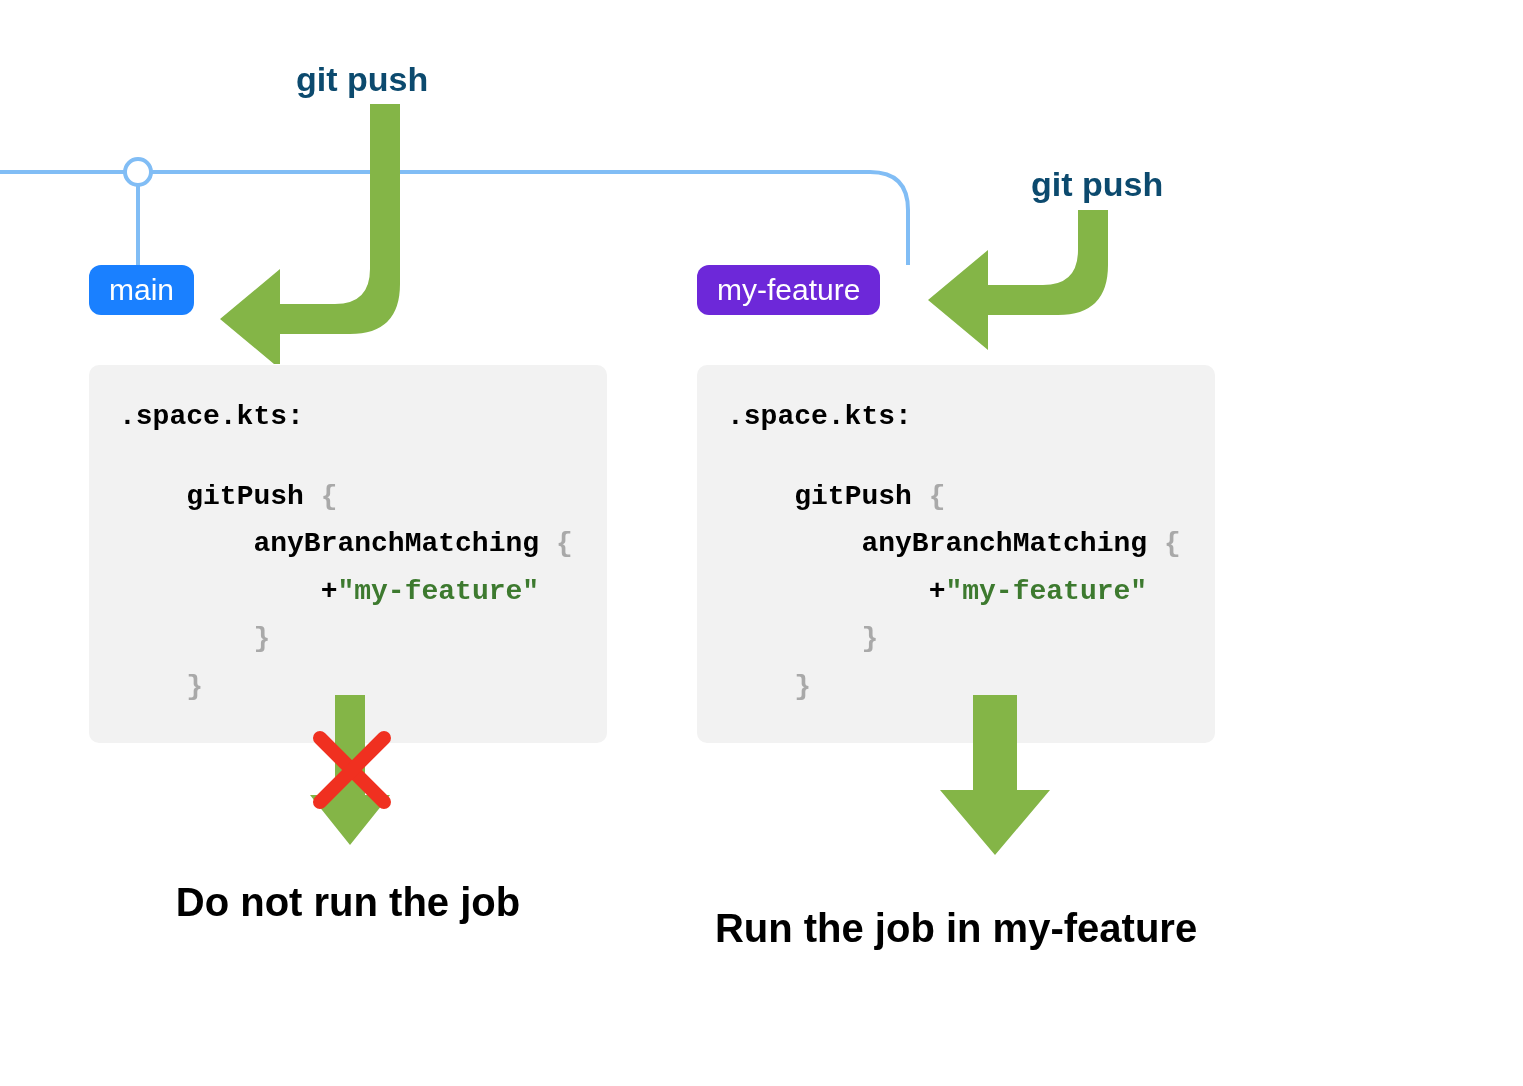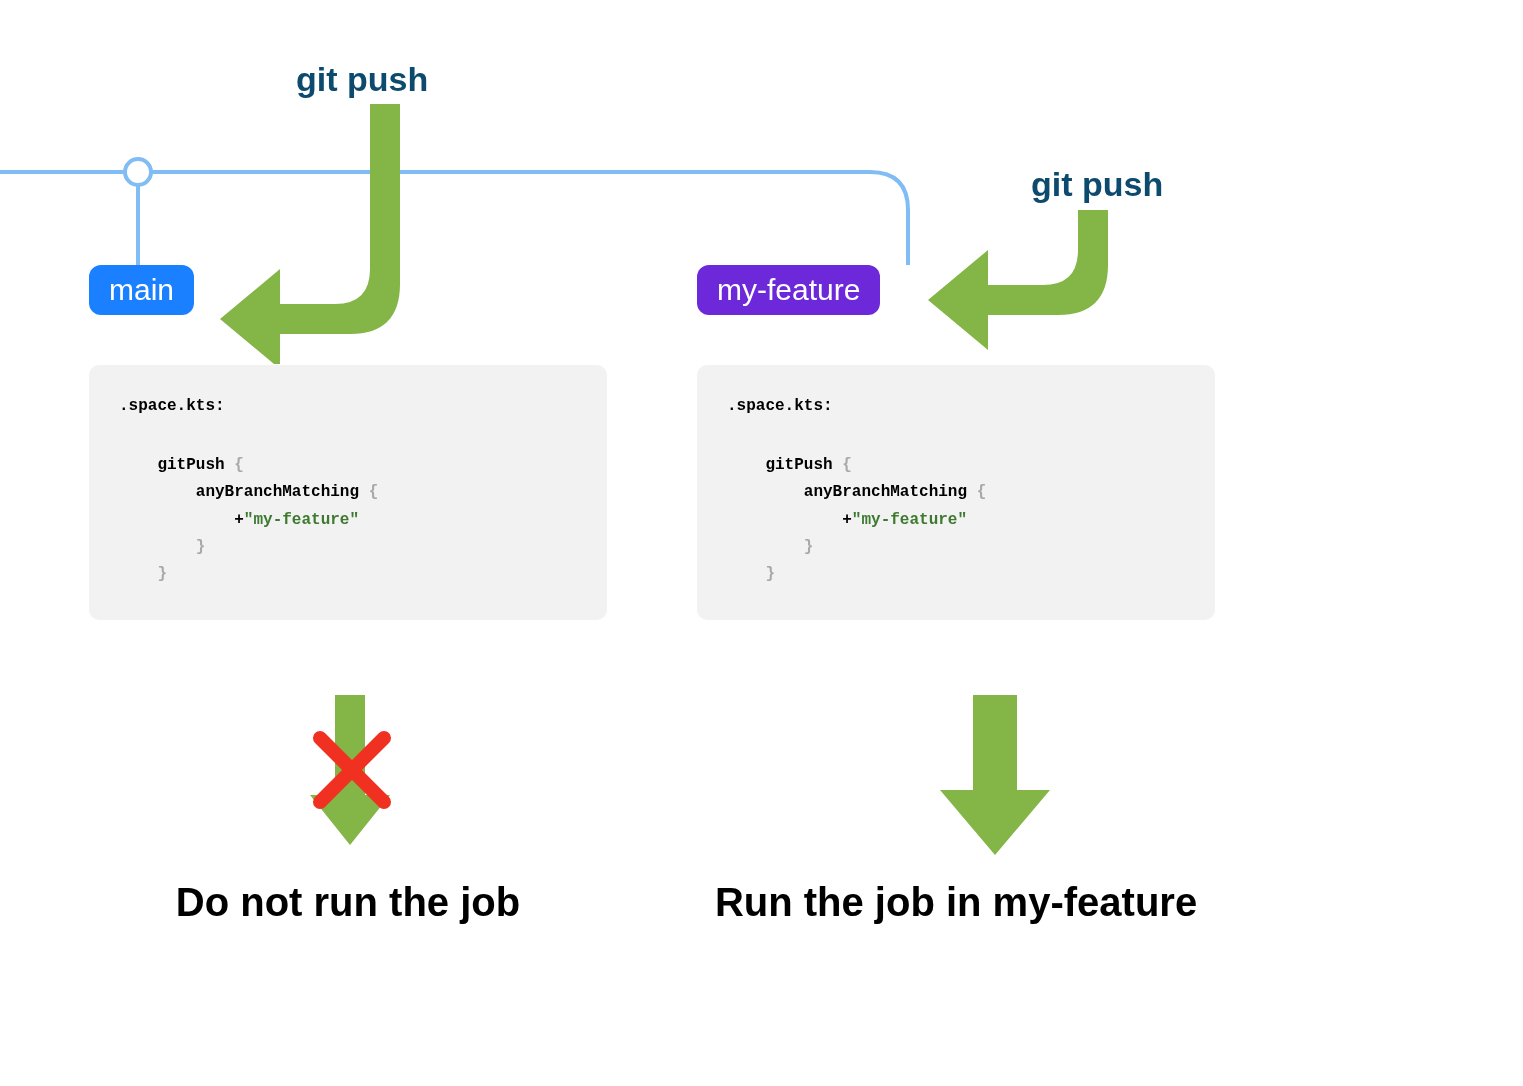--- a/index.html
+++ b/index.html
@@ -27,21 +27,21 @@
     border-radius: 12px;
     padding: 8px 20px;
   }
   .branch-main { background: #1a80ff; }
   .branch-feature { background: #6d28d9; }
   .code-box {
     background: #f2f2f2;
     border-radius: 10px;
     padding: 28px 30px 32px 30px;
     font-family: "SFMono-Regular", Consolas, "Liberation Mono", Menlo, monospace;
-    font-size: 16px;
+    font-size: 28px;
     color: #000;
     line-height: 1.7;
     box-sizing: border-box;
   }
   .code-box .title { font-weight: 700; margin-bottom: 18px; }
   .code-box .code { font-weight: 700; white-space: pre; margin-top: 32px; }
   .code-box .brace { color: #a9a9a9; }
   .code-box .str { color: #3d7a2f; }
   .caption {
     font-size: 40px;
@@ -102,13 +102,13 @@
 <svg class="abs" style="left:312px;top:730px;width:80px;height:80px;">
   <line x1="8" y1="8" x2="72" y2="72" stroke="#f03020" stroke-width="14" stroke-linecap="round"></line>
   <line x1="72" y1="8" x2="8" y2="72" stroke="#f03020" stroke-width="14" stroke-linecap="round"></line>
 </svg>
 
 <svg class="abs" style="left:940px;top:695px;width:110px;height:160px;">
   <path d="M 33 0 L 77 0 L 77 95 L 110 95 L 55 160 L 0 95 L 33 95 Z" fill="#84b547"></path>
 </svg>
 
 <div class="abs caption" style="left:89px;top:880px;width:518px;">Do not run the job</div>
-<div class="abs caption" style="left:697px;top:880px;width:518px;">Run the job in my-feature</div>
+<div class="abs caption" style="left:697px;top:906px;width:518px;">Run the job in my-feature</div>
 
 </body></html>

